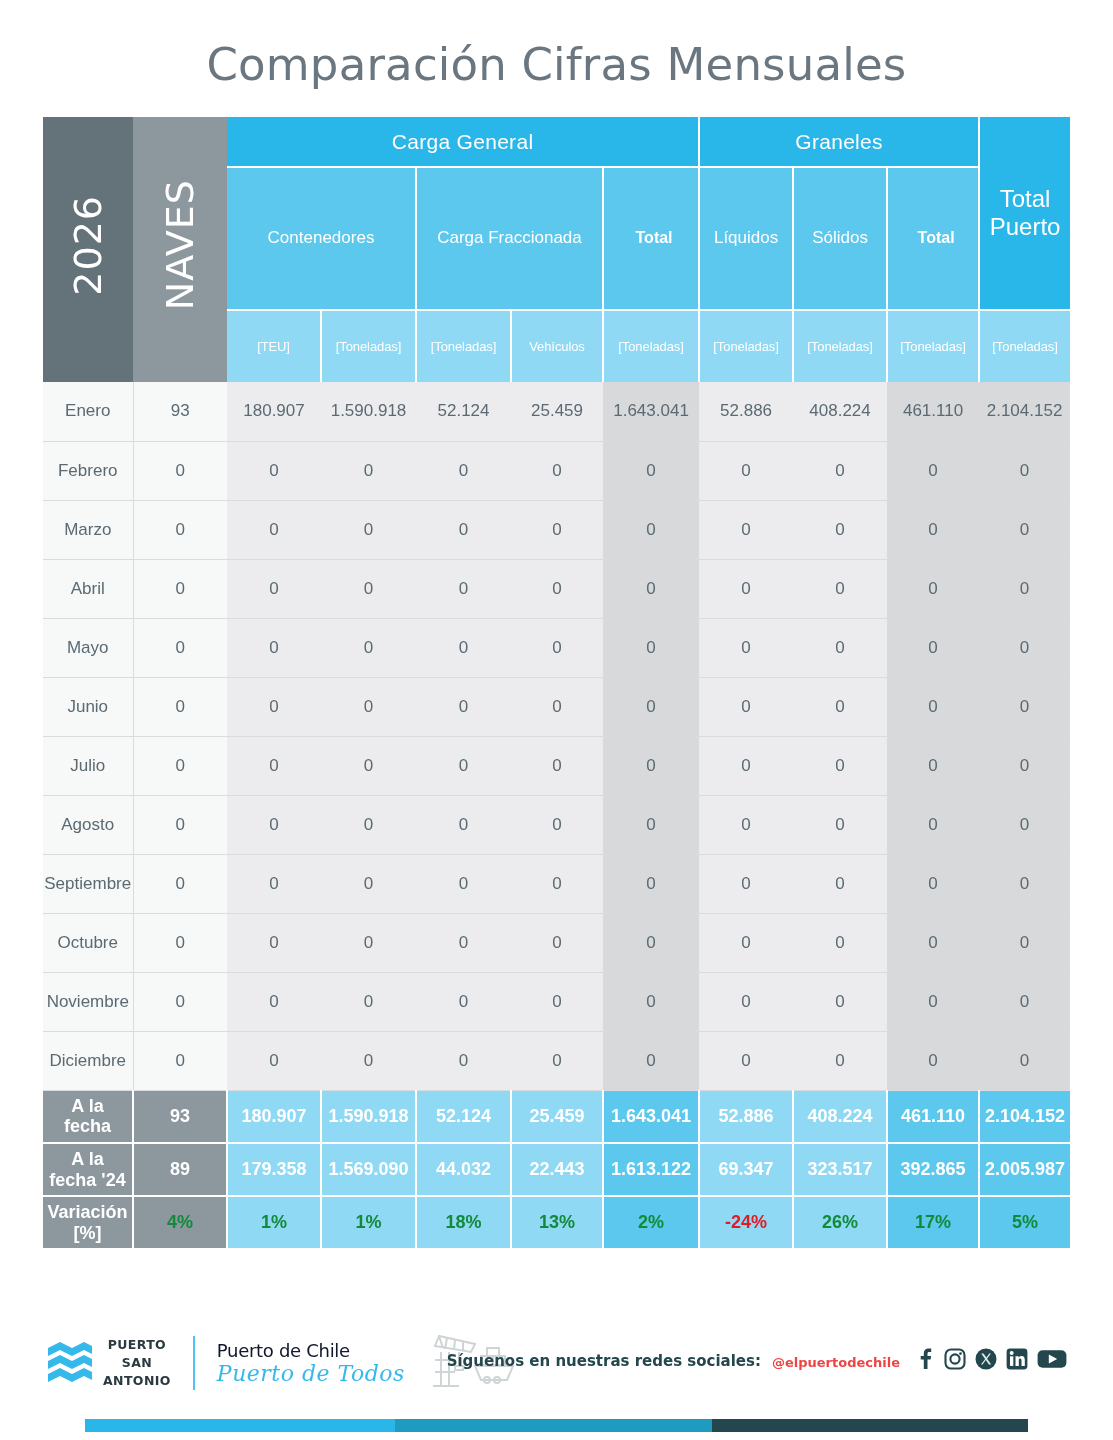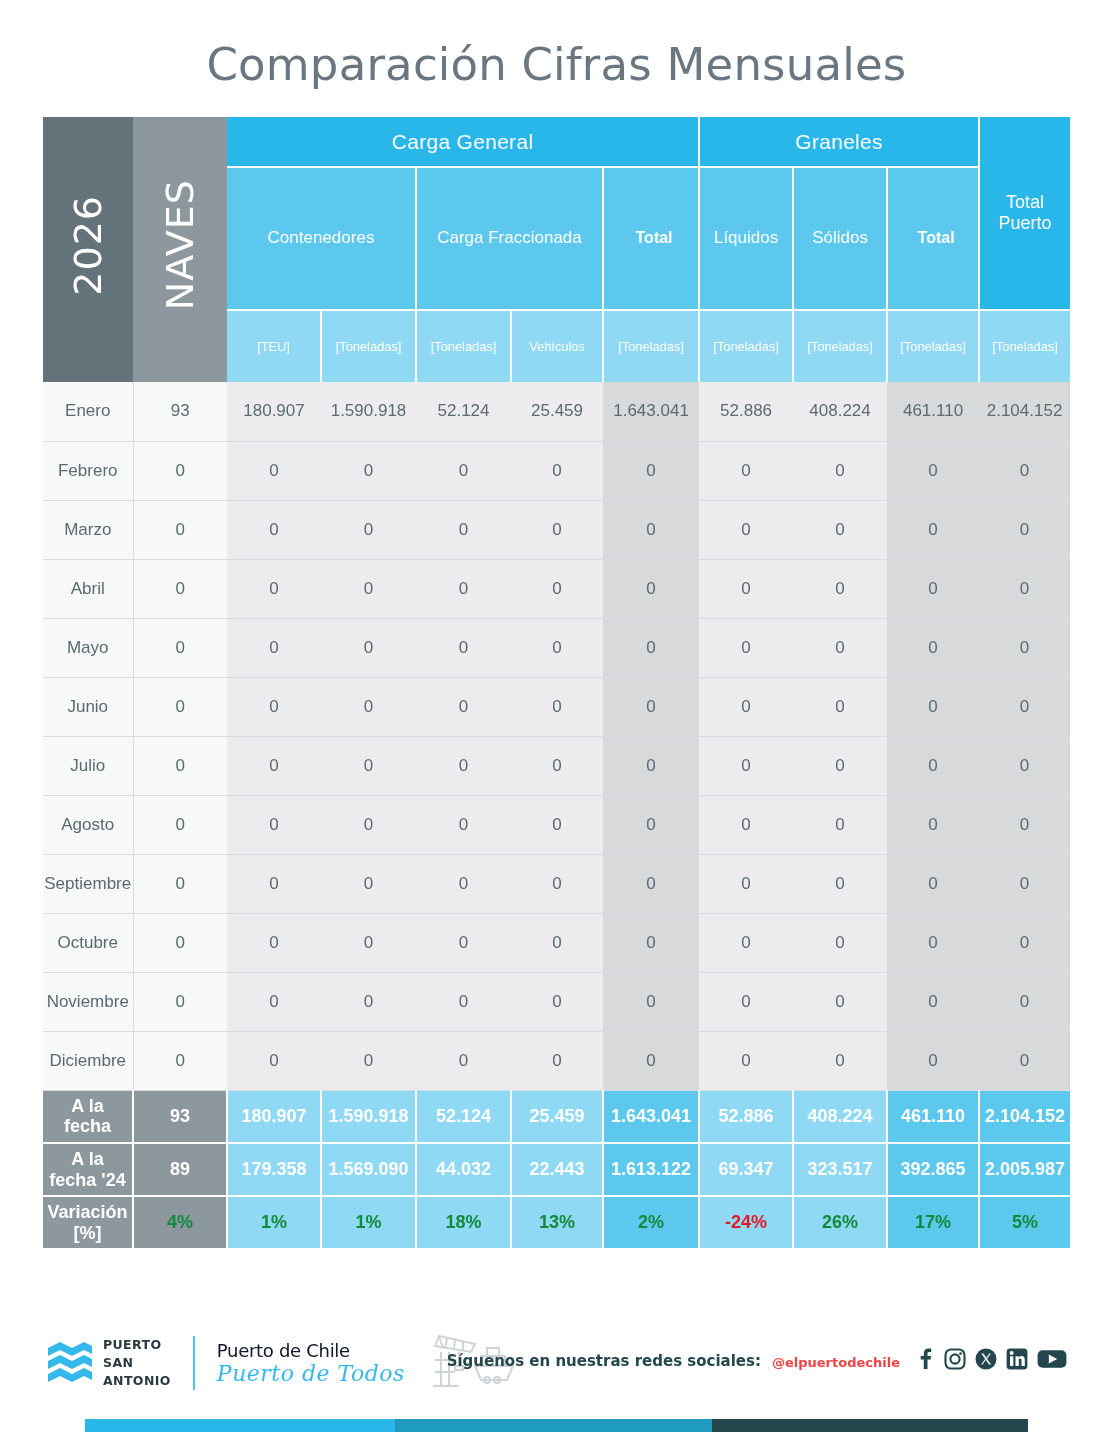--- a/index.html
+++ b/index.html
@@ -107,21 +107,21 @@
     color: #ffffff;
     font-size: 13px;
     font-weight: 700;
     border-right: 2px solid #ffffff;
     letter-spacing: -0.1px;
   }
   .hd-unit.plain { font-weight: 400; font-size: 13px; }
   .hd-tp {
     background: #29b6e8;
     color: #ffffff;
-    font-size: 18px;
+    font-size: 24px;
     line-height: 1.18;
     border-bottom: 2px solid #ffffff;
   }
 
   
   tr.datarow td {
     height: 59px;
     font-size: 17px;
     color: #5b6a72;
     border-bottom: 1px solid #d8dcde;
@@ -175,20 +175,21 @@
   }
   .psa-mark { width: 48px; height: 46px; }
   .psa-text {
     margin-left: 9px;
     font-family: "DejaVu Sans", sans-serif;
     font-weight: 700;
     font-size: 12.5px;
     line-height: 1.42;
     color: #2b3a41;
     letter-spacing: 0.4px;
+    text-align: center;
   }
   .divider-v {
     width: 2px; height: 54px;
     background: #4fc3ef;
     margin: 0 22px;
   }
   .slogan { line-height: 1; }
   .slogan .l1 {
     font-family: "DejaVu Sans", sans-serif;
     font-size: 18px;

